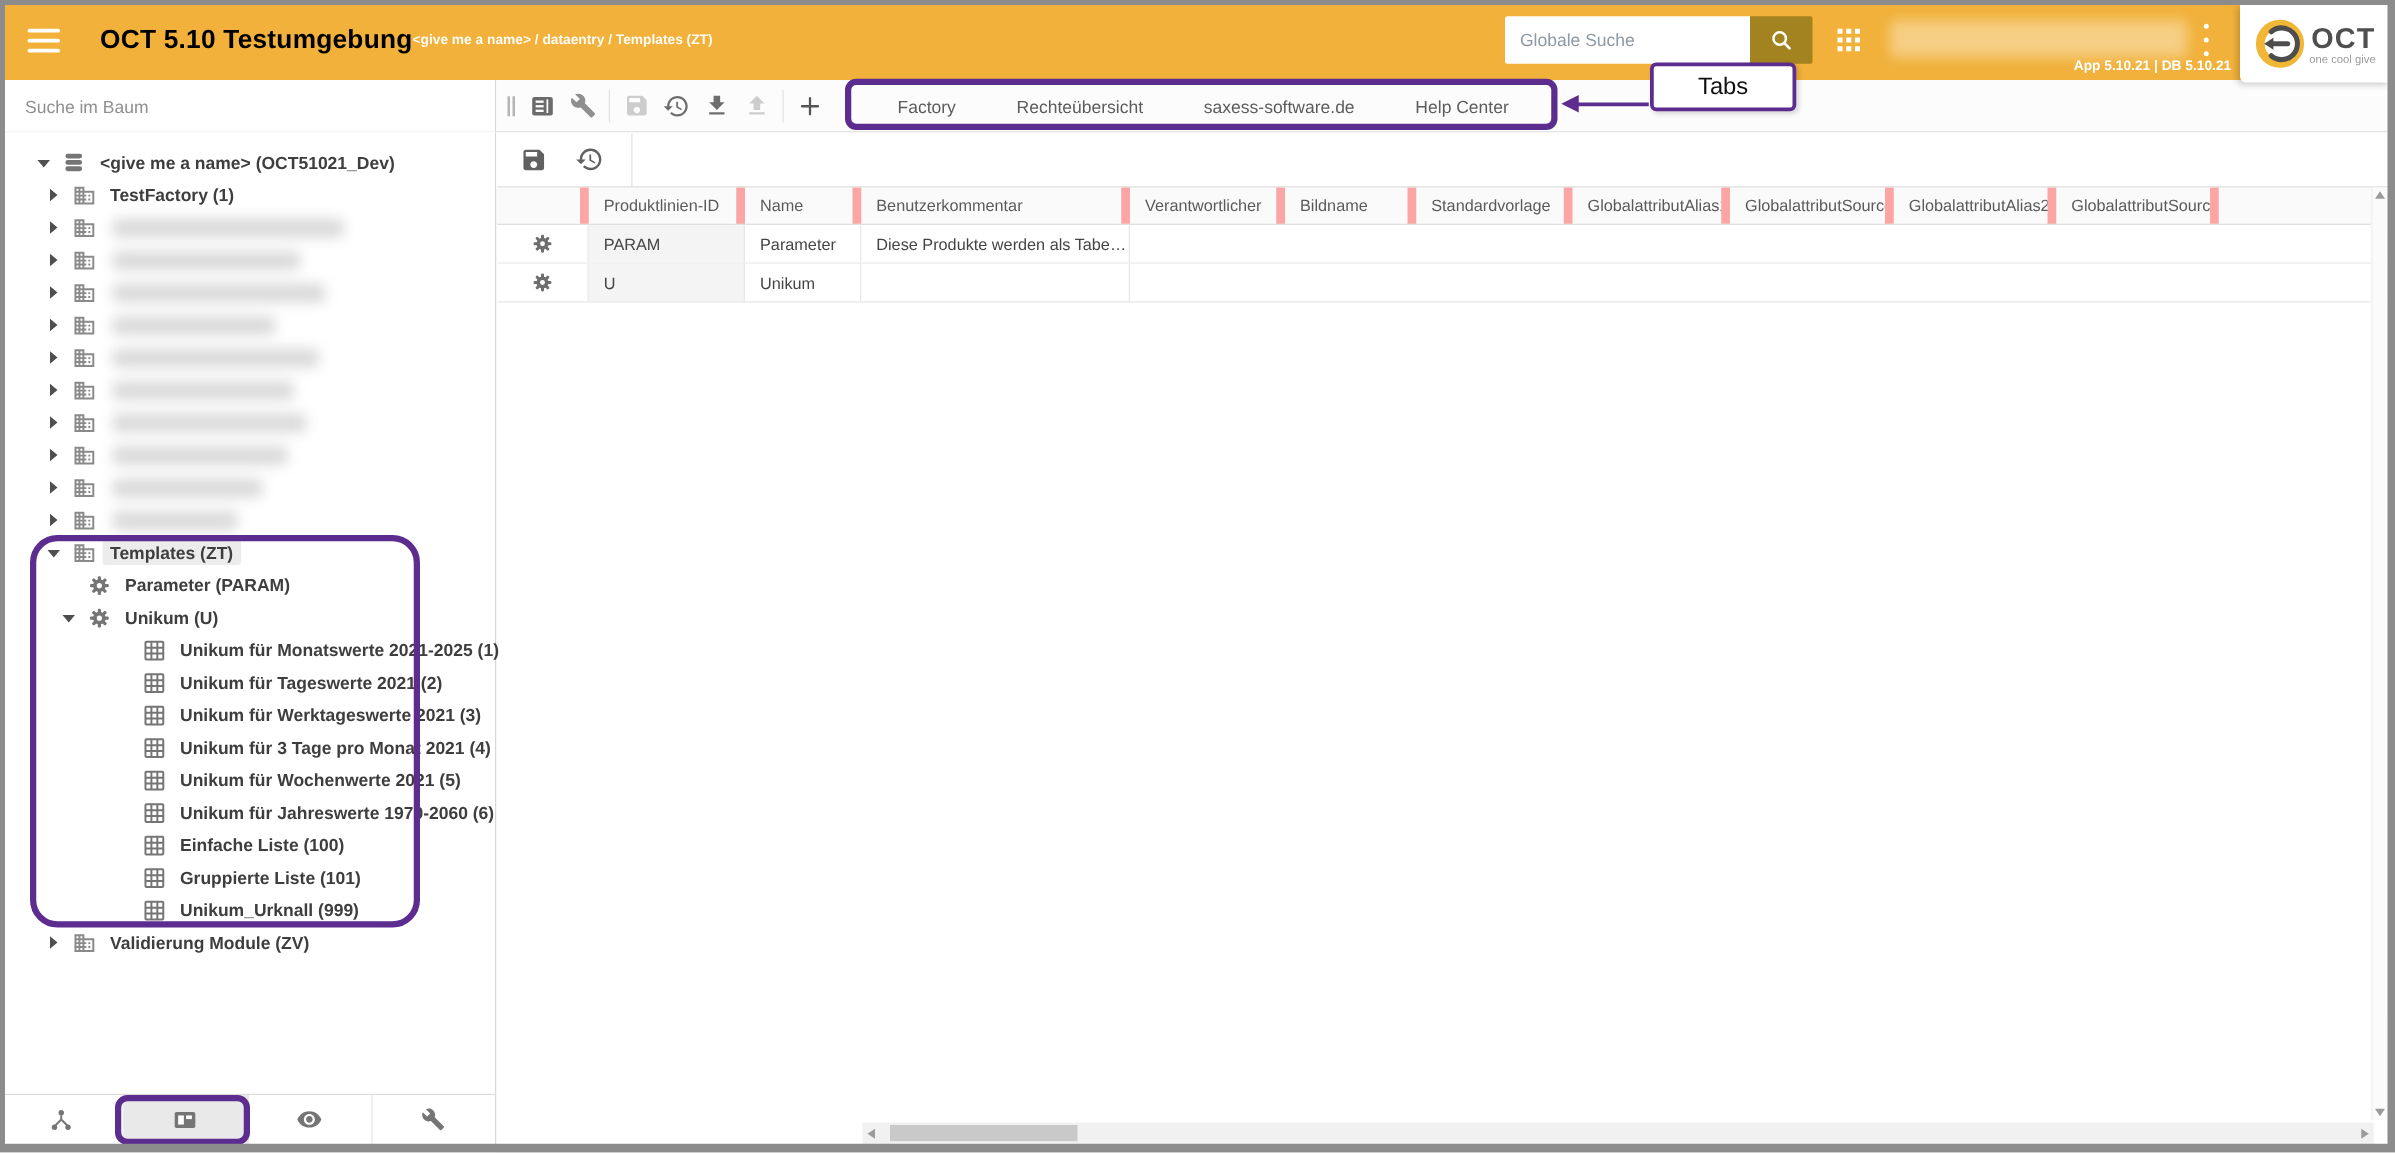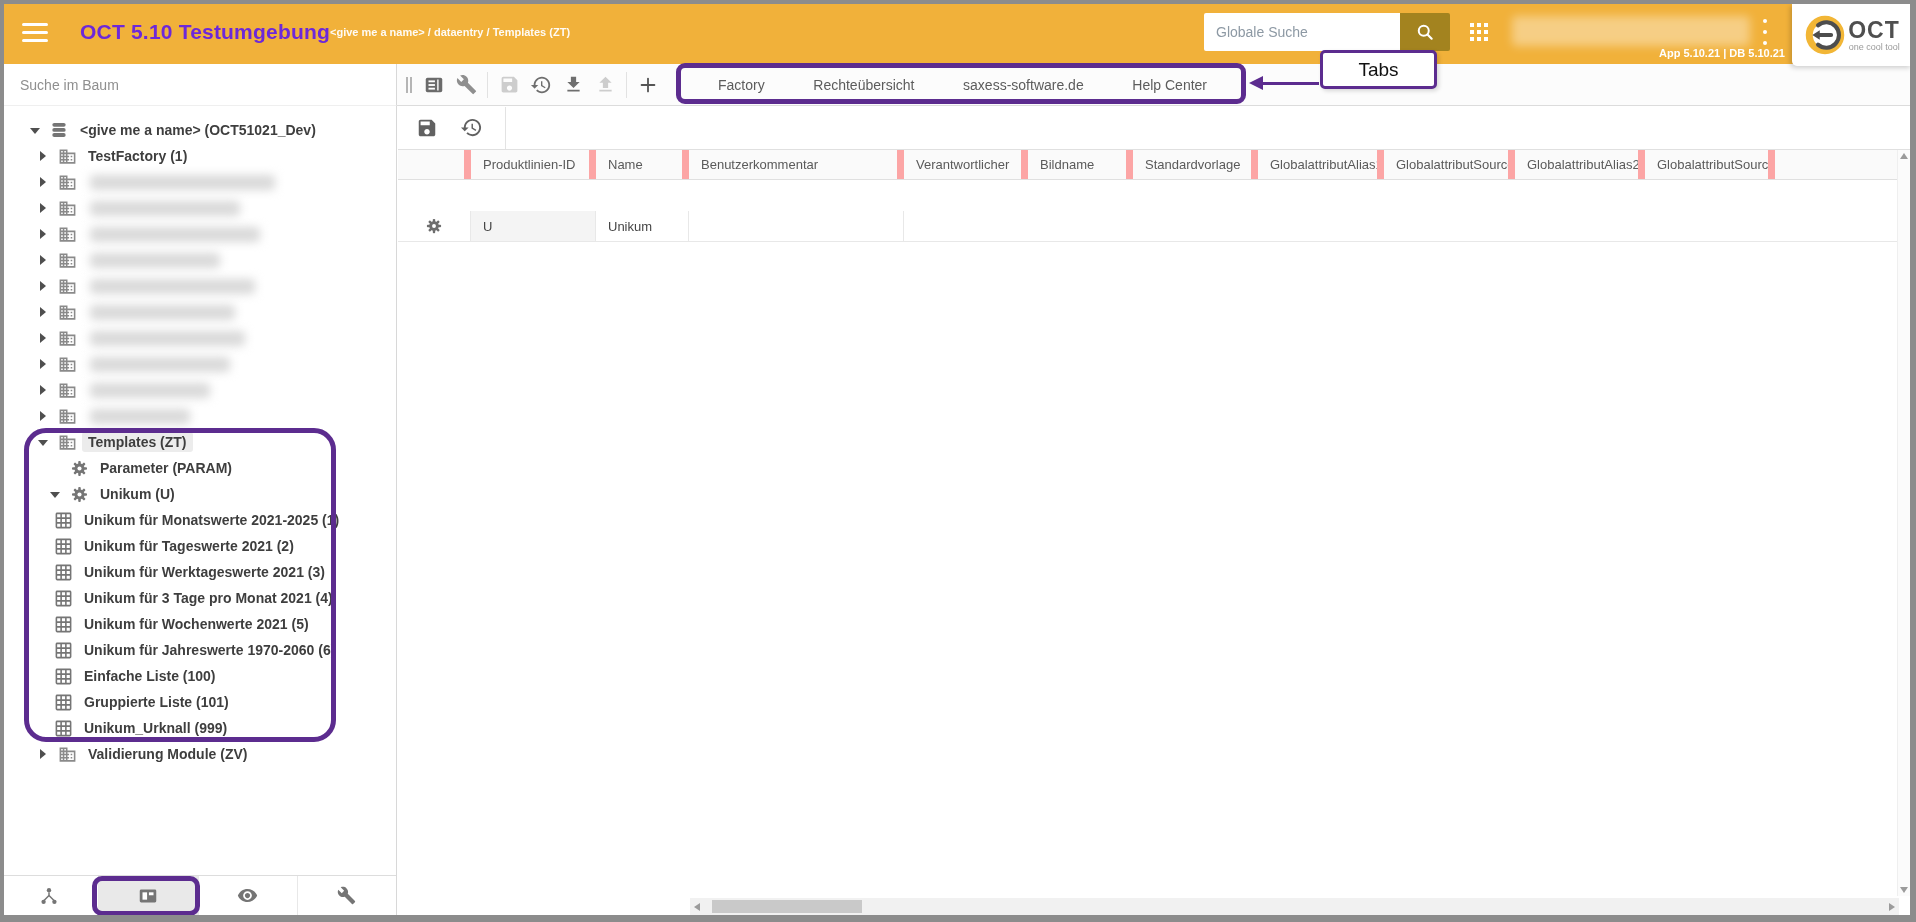--- a/index.html
+++ b/index.html
@@ -6,21 +6,21 @@
   *{box-sizing:border-box;}
   #stage{position:relative;width:1916px;height:922px;background:#fff;
     font-family:"Liberation Sans",sans-serif;overflow:hidden;}
   .frame{position:absolute;inset:0;border:4px solid #8c8c8c;border-bottom-width:7px;border-right-width:6px;pointer-events:none;z-index:99;}
 
   
   .topbar{position:absolute;left:0;top:0;width:1916px;height:64px;background:#F1B13A;}
   .hamburger{position:absolute;left:22px;top:23px;width:26px;height:19px;cursor:pointer;}
   .hamburger i{display:block;height:3px;background:#fff;border-radius:2px;margin-bottom:5px;}
   .app-title{position:absolute;left:80px;top:0;height:64px;display:flex;align-items:center;
-    color:#6d28d9;font-size:21px;font-weight:bold;letter-spacing:.2px;}
+    color:#000000;font-size:21px;font-weight:bold;letter-spacing:.2px;}
   .breadcrumb{position:absolute;left:330px;top:0;height:64px;display:flex;align-items:center;
     color:rgba(255,255,255,.95);font-size:11px;font-weight:bold;}
   .gsearch{position:absolute;left:1204px;top:13px;width:196px;height:38px;border:none;outline:none;
     padding:0 12px;font-size:14px;color:#444;border-radius:2px 0 0 2px;font-family:"Liberation Sans",sans-serif;}
   .gsearch::placeholder{color:#8d99a4;}
   .gsearch-btn{position:absolute;left:1400px;top:13px;width:50px;height:38px;background:#A3831F;
     border:none;border-radius:0 2px 2px 0;display:flex;align-items:center;justify-content:center;cursor:pointer;}
   .apps-grid{position:absolute;left:1470px;top:23px;width:22px;height:20px;display:grid;
     grid-template-columns:repeat(3,4px);grid-template-rows:repeat(3,4px);gap:3px;cursor:pointer;}
   .apps-grid i{background:#fff;}
@@ -61,21 +61,21 @@
   .caret.down::after{content:"";position:absolute;left:0;top:3px;border-left:5px solid transparent;
     border-right:5px solid transparent;border-top:6px solid #4f4f4f;}
   .caret.right::after{content:"";position:absolute;left:2px;top:0;border-top:5px solid transparent;
     border-bottom:5px solid transparent;border-left:6px solid #4f4f4f;}
   .ticon{width:22px;height:22px;flex:0 0 22px;margin-left:8px;display:flex;align-items:center;justify-content:center;}
   .tlabel{margin-left:10px;white-space:nowrap;}
   .tlabel.sel{background:#ececec;border-radius:3px;padding:2px 6px;margin-left:4px;}
   .l1{padding-left:30px;}
   .l2{padding-left:38px;}
   .l3{padding-left:50px;}
-  .l4{padding-left:52px;}
+  .l4{padding-left:112px;}
   .blurbar{height:15px;background:#d9d9d9;border-radius:4px;filter:blur(5px);margin-left:12px;}
 
   .side-bottom{position:absolute;left:0;bottom:7px;width:396px;height:40px;background:#fff;
     border-top:1px solid #ddd;display:flex;}
   .sb-cell{flex:1;display:flex;align-items:center;justify-content:center;border-right:1px solid #e8e8e8;cursor:pointer;}
   .sb-cell:last-child{border-right:none;}
   .sb-cell.active{background:#e9e9e9;}
 
   
   .toolbar2{position:absolute;left:397px;top:106px;width:1519px;height:43px;background:#fff;
@@ -170,21 +170,21 @@
     <span>
       <svg width="42" height="42" viewBox="0 0 48 48">
         <circle cx="24" cy="24" r="18" fill="none" stroke="#F2B636" stroke-width="8"></circle>
         <path d="M16 13 A 14.5 14.5 0 1 1 16 35" fill="none" stroke="#4d4d4d" stroke-width="4.6" stroke-linecap="round"></path>
         <line x1="31" y1="24" x2="15" y2="24" stroke="#4d4d4d" stroke-width="4.6" stroke-linecap="round"></line>
         <path d="M18 18.5 L 9.5 24 L 18 29.5 Z" fill="#4d4d4d"></path>
       </svg>
     </span>
     <span class="logo-txt">
       <span class="logo-oct">OCT</span>
-      <span class="logo-sub">one cool tool</span>
+      <span class="logo-sub">one cool give</span>
     </span>
   </div>
 
   <div class="side-search">
     <input placeholder="Suche im Baum" style="">
   </div>
 
   <div class="toolbar">
     <span class="drag-handle">
         <i></i>
@@ -544,20 +544,40 @@
     <div class="hc w4">Verantwortlicher</div>
     <div class="hc w5">Bildname</div>
     <div class="hc w6">Standardvorlage</div>
     <div class="hc w7">GlobalattributAlias1</div>
     <div class="hc w8">GlobalattributSource1</div>
     <div class="hc w9">GlobalattributAlias2</div>
     <div class="hc w10">GlobalattributSource2</div>
     <div class="hc wf"></div>
   </div>
 
+  <div class="grow" style="top:180px">
+    <div class="gc gearcell b w0">
+      <span>
+        <svg width="18" height="18" viewBox="0 0 24 24">
+            <g fill="#6e6e6e">
+              <rect x="10.4" y="2.5" width="3.2" height="19" rx="1.2"></rect>
+              <rect x="10.4" y="2.5" width="3.2" height="19" rx="1.2" transform="rotate(45 12 12)"></rect>
+              <rect x="10.4" y="2.5" width="3.2" height="19" rx="1.2" transform="rotate(90 12 12)"></rect>
+              <rect x="10.4" y="2.5" width="3.2" height="19" rx="1.2" transform="rotate(135 12 12)"></rect>
+              <circle cx="12" cy="12" r="6.4"></circle>
+            </g>
+            <circle cx="12" cy="12" r="2.6" fill="#fff"></circle>
+          </svg>
+      </span>
+    </div>
+    <div class="gc idcell b w1">PARAM</div>
+    <div class="gc b w2">Parameter</div>
+    <div class="gc b w3">Diese Produkte werden als Tabe…</div>
+    <div class="gc wf"></div>
+  </div>
 
   <div class="grow" style="top:211px">
     <div class="gc gearcell b w0">
       <span>
         <svg width="18" height="18" viewBox="0 0 24 24">
             <g fill="#6e6e6e">
               <rect x="10.4" y="2.5" width="3.2" height="19" rx="1.2"></rect>
               <rect x="10.4" y="2.5" width="3.2" height="19" rx="1.2" transform="rotate(45 12 12)"></rect>
               <rect x="10.4" y="2.5" width="3.2" height="19" rx="1.2" transform="rotate(90 12 12)"></rect>
               <rect x="10.4" y="2.5" width="3.2" height="19" rx="1.2" transform="rotate(135 12 12)"></rect>

